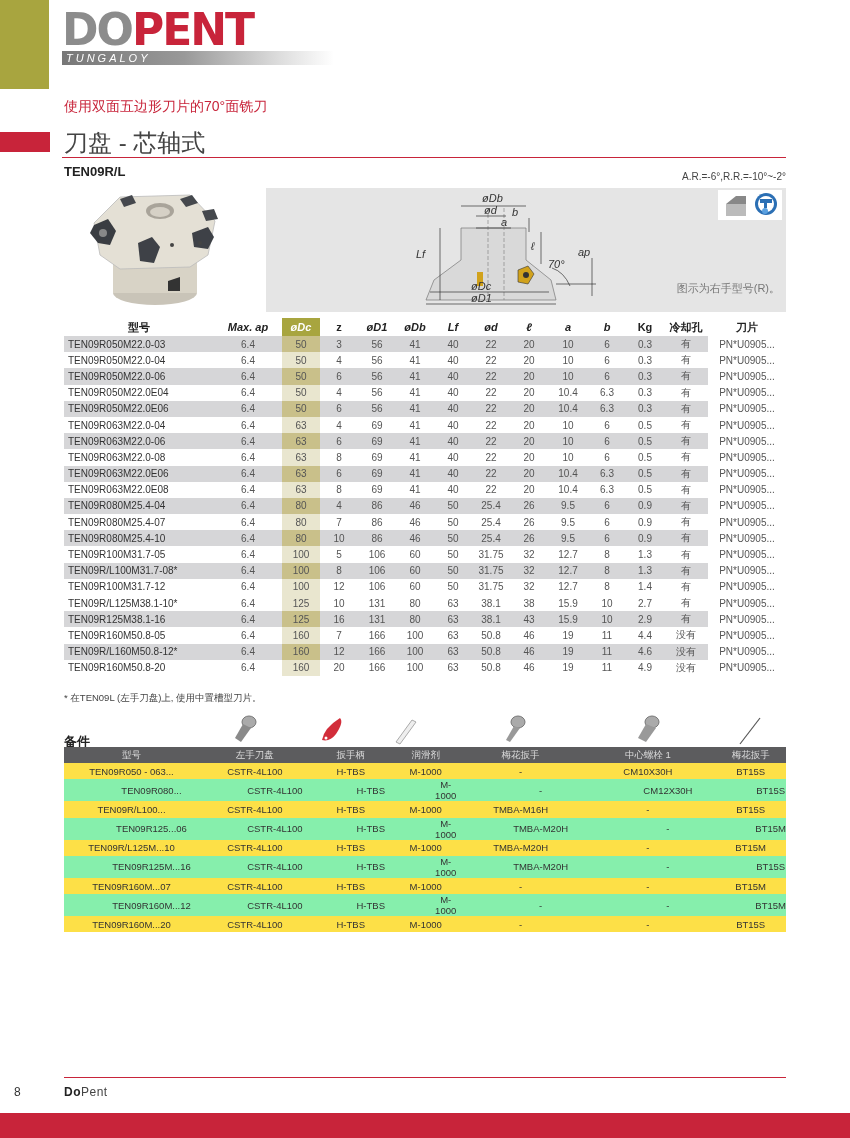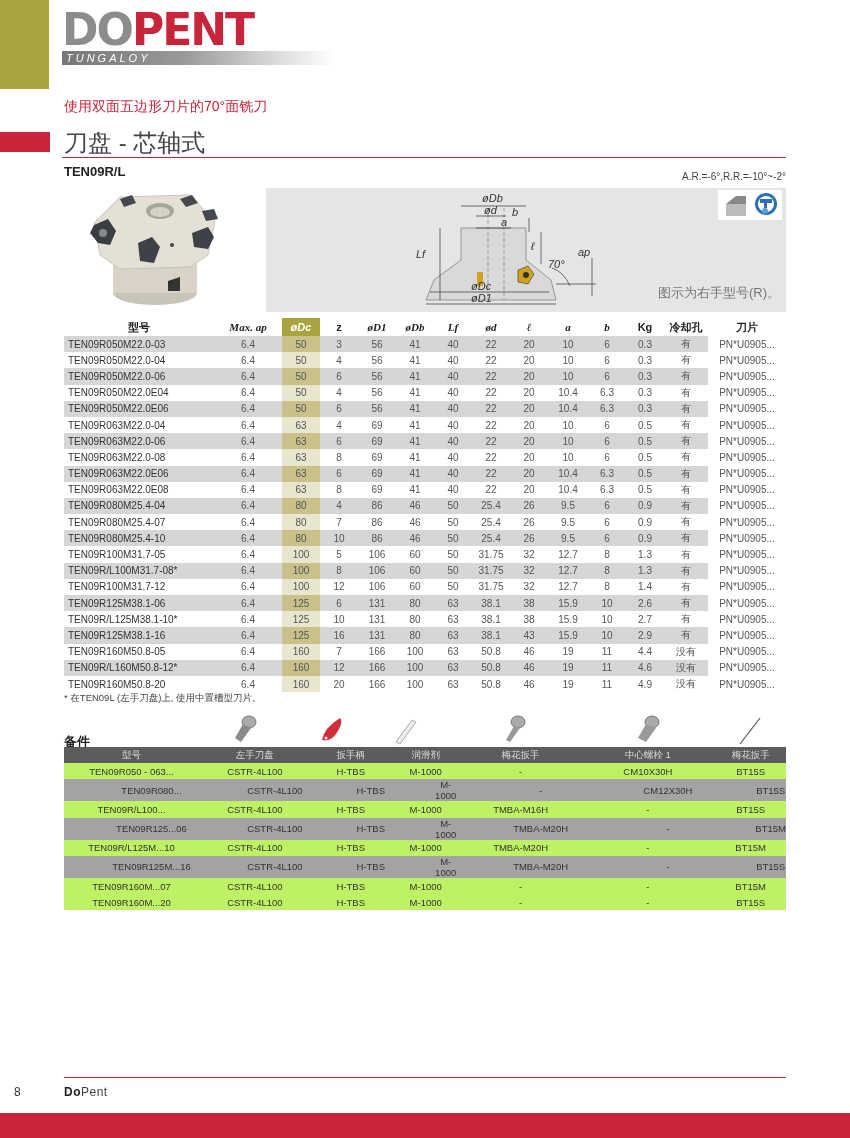--- a/index.html
+++ b/index.html
@@ -12,47 +12,47 @@
   .logo-bar { position: absolute; left: 0; top: 43px; width: 272px; height: 14px; background: linear-gradient(90deg, #777 0%, #999 45%, #ddd 80%, #fff 100%); }
   .logo-sub { position: absolute; left: 4px; top: 43px; font-size: 11px; letter-spacing: 3px; color: #fff; line-height: 14px; font-style: italic; }
   .subtitle { position: absolute; left: 64px; top: 98px; color: #c8243a; font-size: 14px; }
   .red-block { position: absolute; left: 0; top: 132px; width: 50px; height: 20px; background: #c8243a; }
   .page-title { position: absolute; left: 64px; top: 127px; font-size: 24px; color: #444; font-weight: 300; }
   .title-rule { position: absolute; left: 62px; top: 157px; width: 724px; height: 1px; background: #c8243a; }
   .model-code { position: absolute; left: 64px; top: 164px; font-size: 13px; font-weight: bold; color: #222; }
   .angles { position: absolute; right: 64px; top: 171px; font-size: 10px; color: #444; }
   .product-photo { position: absolute; left: 80px; top: 185px; width: 140px; height: 125px; }
   .diagram-box { position: absolute; left: 266px; top: 188px; width: 520px; height: 124px; background: #e5e5e5; }
-  .diagram-note { position: absolute; right: 6px; bottom: 10px; font-size: 13px; color: #777; }
+  .diagram-note { position: absolute; right: 6px; bottom: 16px; font-size: 11px; color: #777; }
   .icon-box { position: absolute; right: 4px; top: 2px; width: 64px; height: 30px; background: #fff; }
 
   table { border-collapse: collapse; }
   .main-table { position: absolute; left: 64px; top: 318px; width: 722px; font-size: 10px; }
   .main-table th { font-weight: bold; font-size: 11px; color: #222; height: 18px; text-align: center; }
   .main-table th.model-h { text-align: center; }
   .main-table td { height: 16.2px; text-align: center; color: #555; }
   .main-table td.model { text-align: left; padding-left: 4px; color: #333; margin-left: 48px; }
   .main-table tr.odd td { background: #d6d6d8; }
   .main-table tr.even td { background: #fff; }
   .main-table th.dc-h { background: #a8a53f; color: #fff; font-style: italic; }
   .main-table tr.odd td.dc { background: #c9c08a; }
   .main-table tr.even td.dc { background: #e9e6cf; }
-  .main-table th.it { font-style: italic; font-family: Liberation Serif, serif; }
+  .main-table th.it { font-style: italic; }
   .main-table tr td.ins, .main-table tr th.ins { background: transparent; }
   .main-table tr.odd td.ins { background: #fff; }
   .footnote { position: absolute; left: 64px; top: 692px; font-size: 9.5px; color: #444; }
 
   .spare-title { position: absolute; left: 64px; top: 733px; font-size: 13px; font-weight: bold; color: #222; }
   .spare-icons { position: absolute; left: 64px; top: 714px; width: 722px; height: 34px; }
   .spare-icon { position: absolute; top: 0; width: 30px; height: 32px; }
   .spare-table { position: absolute; left: 64px; top: 747px; width: 722px; font-size: 9.5px; }
   .spare-table th { background: #5c5c5e; color: #ddd; font-weight: normal; height: 16px; }
   .spare-table td { text-align: center; height: 16.3px; color: #333; }
-  .spare-table tr.odd td { background: #bef264; }
-  .spare-table tr.even td { background: #a3a3a3; padding-left: 40px; }
+  .spare-table tr.odd td { background: #fde047; }
+  .spare-table tr.even td { background: #86efac; padding-left: 40px; }
 
   .footer-rule { position: absolute; left: 64px; top: 1077px; width: 722px; height: 1px; background: #c8243a; }
   .page-num { position: absolute; left: 14px; top: 1085px; font-size: 12px; color: #333; }
   .footer-brand { position: absolute; left: 64px; top: 1085px; font-size: 12px; color: #444; letter-spacing: 0.5px; }
   .footer-brand b { color: #222; }
   .footer-bar { position: absolute; left: 0; top: 1113px; width: 850px; height: 25px; background: #c8243a; }
 </style>
 </head>
 <body>
 
@@ -420,36 +420,20 @@
         <td>60</td>
         <td>50</td>
         <td>31.75</td>
         <td>32</td>
         <td>12.7</td>
         <td>8</td>
         <td>1.4</td>
         <td>有</td>
         <td class="ins">PN*U0905...</td>
       </tr>
-      <tr class="odd">
-        <td class="model">TEN09R125M38.1-06</td>
-        <td>6.4</td>
-        <td class="dc">125</td>
-        <td>6</td>
-        <td>131</td>
-        <td>80</td>
-        <td>63</td>
-        <td>38.1</td>
-        <td>38</td>
-        <td>15.9</td>
-        <td>10</td>
-        <td>2.6</td>
-        <td>有</td>
-        <td class="ins">PN*U0905...</td>
-      </tr>
       <tr class="even">
         <td class="model">TEN09R/L125M38.1-10*</td>
         <td>6.4</td>
         <td class="dc">125</td>
         <td>10</td>
         <td>131</td>
         <td>80</td>
         <td>63</td>
         <td>38.1</td>
         <td>38</td>
@@ -622,20 +606,29 @@
       </tr>
       <tr class="odd">
         <td>TEN09R160M...07</td>
         <td>CSTR-4L100</td>
         <td>H-TBS</td>
         <td>M-1000</td>
         <td>-</td>
         <td>-</td>
         <td>BT15M</td>
       </tr>
+      <tr class="even">
+        <td>TEN09R160M...12</td>
+        <td>CSTR-4L100</td>
+        <td>H-TBS</td>
+        <td>M-1000</td>
+        <td>-</td>
+        <td>-</td>
+        <td>BT15M</td>
+      </tr>
       <tr class="odd">
         <td>TEN09R160M...20</td>
         <td>CSTR-4L100</td>
         <td>H-TBS</td>
         <td>M-1000</td>
         <td>-</td>
         <td>-</td>
         <td>BT15S</td>
       </tr>
     </tbody>

